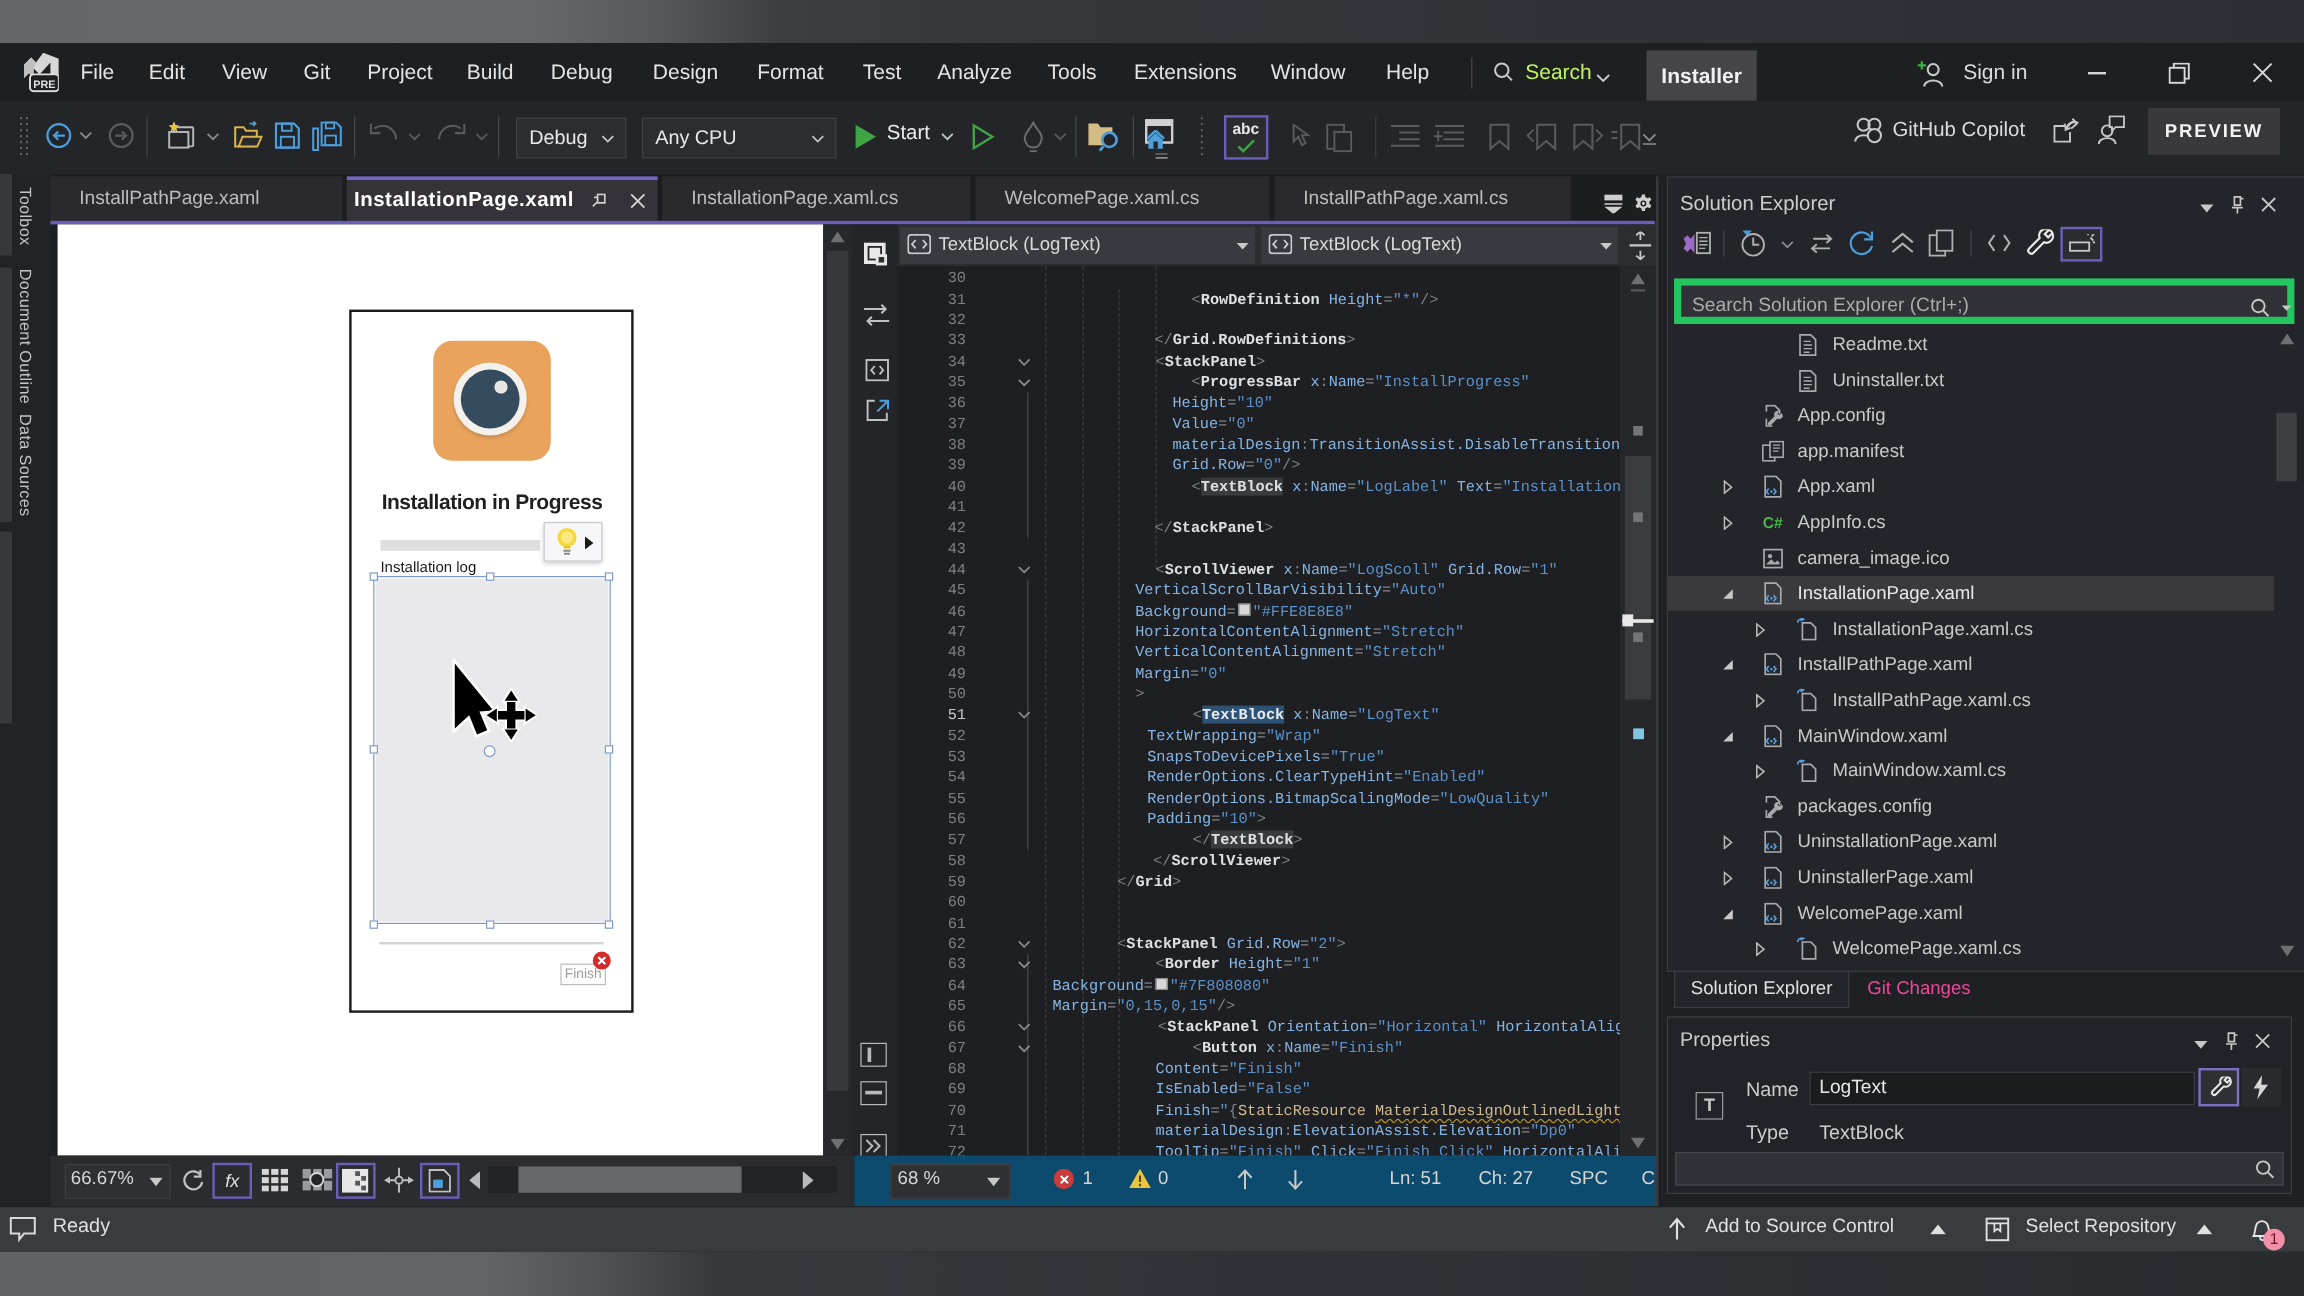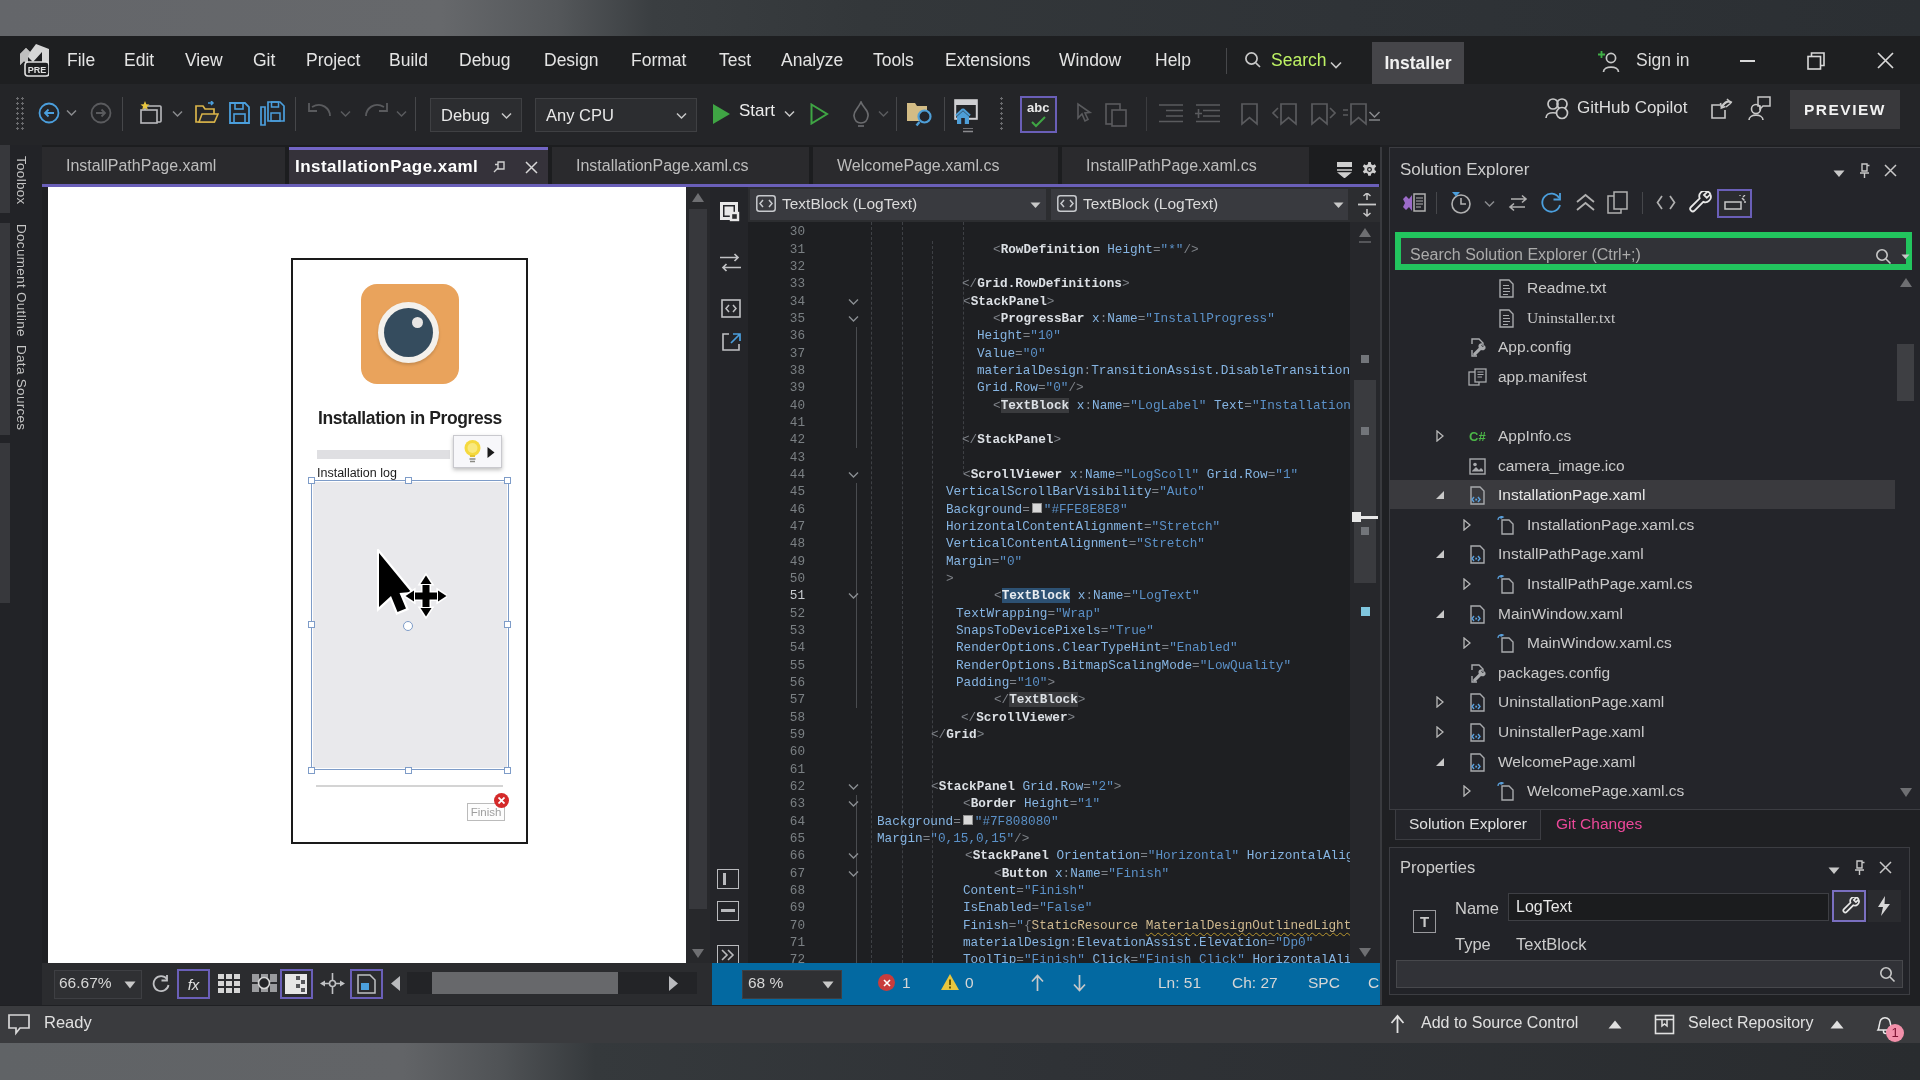--- a/index.html
+++ b/index.html
@@ -26,21 +26,21 @@
   #purpleline { top:184px; left:42px; width:1337px; height:3px; background:#6A5FB8; }
   
   #canvas { top:187px; left:48px; width:638px; height:776px; background:#FFFFFF; }
   #dscroll { top:187px; left:686px; width:24px; height:776px; background:#27282B; }
   #dstrip  { top:187px; left:710px; width:38px; height:776px; background:#242529; }
   #dstatus { top:963px; left:42px; width:670px; height:42px; background:#2B2C2F; }
   
   #breadcrumb { top:187px; left:748px; width:632px; height:35px; background:#2C2D30; }
   #codearea { top:222px; left:748px; width:602px; height:741px; background:#1E1F22; overflow:hidden; }
   #escroll { top:222px; left:1350px; width:30px; height:741px; background:#26272B; }
-  #estatus { top:963px; left:712px; width:668px; height:42px; background:#0369a1; }
+  #estatus { top:963px; left:712px; width:668px; height:42px; background:#0c4a6e; }
   #divider { top:147px; left:1380px; width:9px; height:858px; background:#1F2023; }
   
   #sepanel { top:147px; left:1389px; width:531px; height:663px; background:#24252A; border:1px solid #3C3D42; border-right:none; }
   #setabs { top:810px; left:1389px; width:531px; height:30px; background:#1F2023; }
   #props { top:847px; left:1389px; width:521px; height:148px; background:#222328; border:1px solid #3C3D42; }
   
   #statusbar { top:1006px; left:0; width:1920px; height:37px; background:#3A3B3E; color:#E0E0E0; }
   
   .cl { position:absolute; white-space:pre; font-family:"Liberation Mono", monospace; font-size:12.7px; line-height:17.33px; height:17.33px; color:#C8C8C8; }
   .el { color:#DCE0E5; font-weight:bold; }
@@ -721,41 +721,52 @@
           <path d="M0.5 0.5 L4.5 5 L8.5 0.5" fill="#C8C8C8"></path>
         </svg>
     </div>
     <div class="trow" style="top:125px;">
       <span class="ticon" style="left:107px"><svg viewBox="0 0 19 19">
             <path d="M3 1 L12 1 L16 5 L16 18 L3 18 Z" fill="none" stroke="#A8AAAD" stroke-width="1.4"></path>
             <path d="M6 6.5 L12 6.5 M6 9.5 L13 9.5 M6 12.5 L13 12.5 M6 15.5 L11 15.5" stroke="#A8AAAD" stroke-width="1.2"></path>
           </svg></span>
       <span class="abs" style="left:137px">Readme.txt</span>
     </div>
-    <div class="trow" style="top:155px;font-family:Liberation Serif, serif;">
+    <div class="trow" style="top:155px;">
       <span class="ticon" style="left:107px"><svg viewBox="0 0 19 19">
             <path d="M3 1 L12 1 L16 5 L16 18 L3 18 Z" fill="none" stroke="#A8AAAD" stroke-width="1.4"></path>
             <path d="M6 6.5 L12 6.5 M6 9.5 L13 9.5 M6 12.5 L13 12.5 M6 15.5 L11 15.5" stroke="#A8AAAD" stroke-width="1.2"></path>
           </svg></span>
       <span class="abs" style="left:137px">Uninstaller.txt</span>
     </div>
     <div class="trow" style="top:184px;">
       <span class="ticon" style="left:78px"><svg viewBox="0 0 19 19">
             <path d="M4 6 L4 1 L11 1 L15 5 L15 8 M4 12 L4 18 L9 18" fill="none" stroke="#A8AAAD" stroke-width="1.4"></path>
             <path d="M17.5 10.5 C17.8 9.3 17.4 8.1 16.6 7.3 L14.8 9.1 L13.2 7.5 L15 5.7 C13.9 5 12.3 5.2 11.4 6.1 C10.4 7.1 10.2 8.6 10.8 9.8 L5.6 15 C5 15.6 5 16.6 5.6 17.2 C6.2 17.8 7.2 17.8 7.8 17.2 L13 12 C14.2 12.6 15.7 12.4 16.7 11.4" fill="#A8AAAD"></path>
           </svg></span>
       <span class="abs" style="left:108px">App.config</span>
     </div>
     <div class="trow" style="top:214px;">
       <span class="ticon" style="left:78px"><svg viewBox="0 0 19 19">
             <rect x="1" y="4" width="10" height="13" fill="none" stroke="#A8AAAD" stroke-width="1.3"></rect>
             <rect x="7" y="1" width="11" height="13" fill="#24252A" stroke="#A8AAAD" stroke-width="1.3"></rect>
             <path d="M9.5 4 L15.5 4 M9.5 6.5 L15.5 6.5 M9.5 9 L14 9" stroke="#A8AAAD" stroke-width="1.1"></path>
           </svg></span>
       <span class="abs" style="left:108px">app.manifest</span>
+    </div>
+    <div class="trow" style="top:243px;">
+      <svg class="texp" style="left:46px" width="8" height="12" viewBox="0 0 8 12">
+          <path d="M1 1 L7 6 L1 11 Z" fill="none" stroke="#B8B8B8" stroke-width="1.3"></path>
+        </svg>
+      <span class="ticon" style="left:78px"><svg viewBox="0 0 19 19">
+            <path d="M3 1 L12 1 L16 5 L16 18 L3 18 Z" fill="none" stroke="#A8AAAD" stroke-width="1.4"></path>
+            <path d="M6 11 L4 13.5 L6 16 M10 11 L12 13.5 L10 16" fill="none" stroke="#5AA0DC" stroke-width="1.4"></path>
+            <rect x="7.3" y="12.7" width="1.8" height="1.8" fill="#5AA0DC"></rect>
+          </svg></span>
+      <span class="abs" style="left:108px">App.xaml</span>
     </div>
     <div class="trow" style="top:273px;">
       <svg class="texp" style="left:46px" width="8" height="12" viewBox="0 0 8 12">
           <path d="M1 1 L7 6 L1 11 Z" fill="none" stroke="#B8B8B8" stroke-width="1.3"></path>
         </svg>
       <span class="ticon" style="left:78px"><svg viewBox="0 0 19 19">
             <text x="1" y="14" font-size="13" font-weight="bold" fill="#4CB648" font-family="Liberation Sans">C#</text>
           </svg></span>
       <span class="abs" style="left:108px">AppInfo.cs</span>
     </div>

